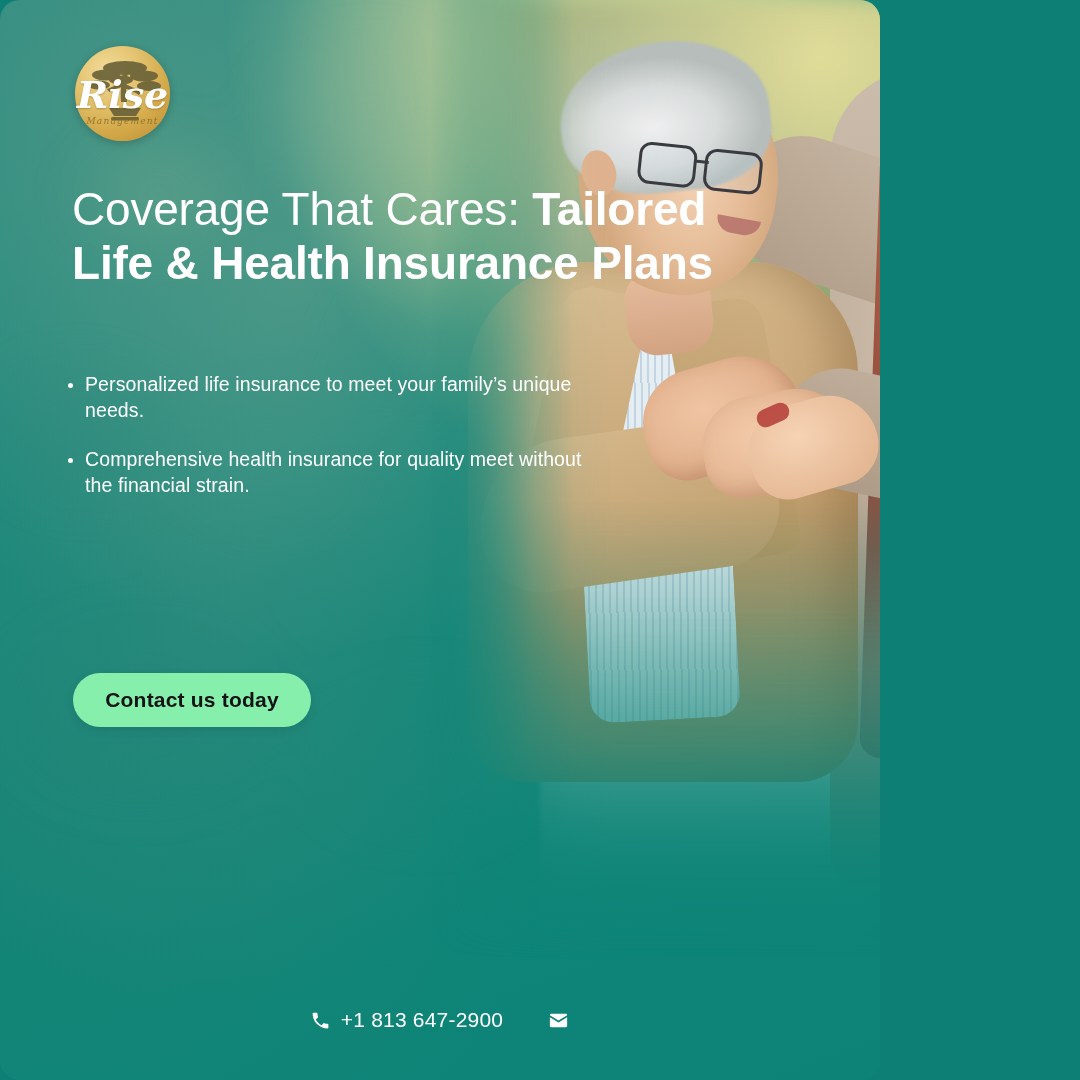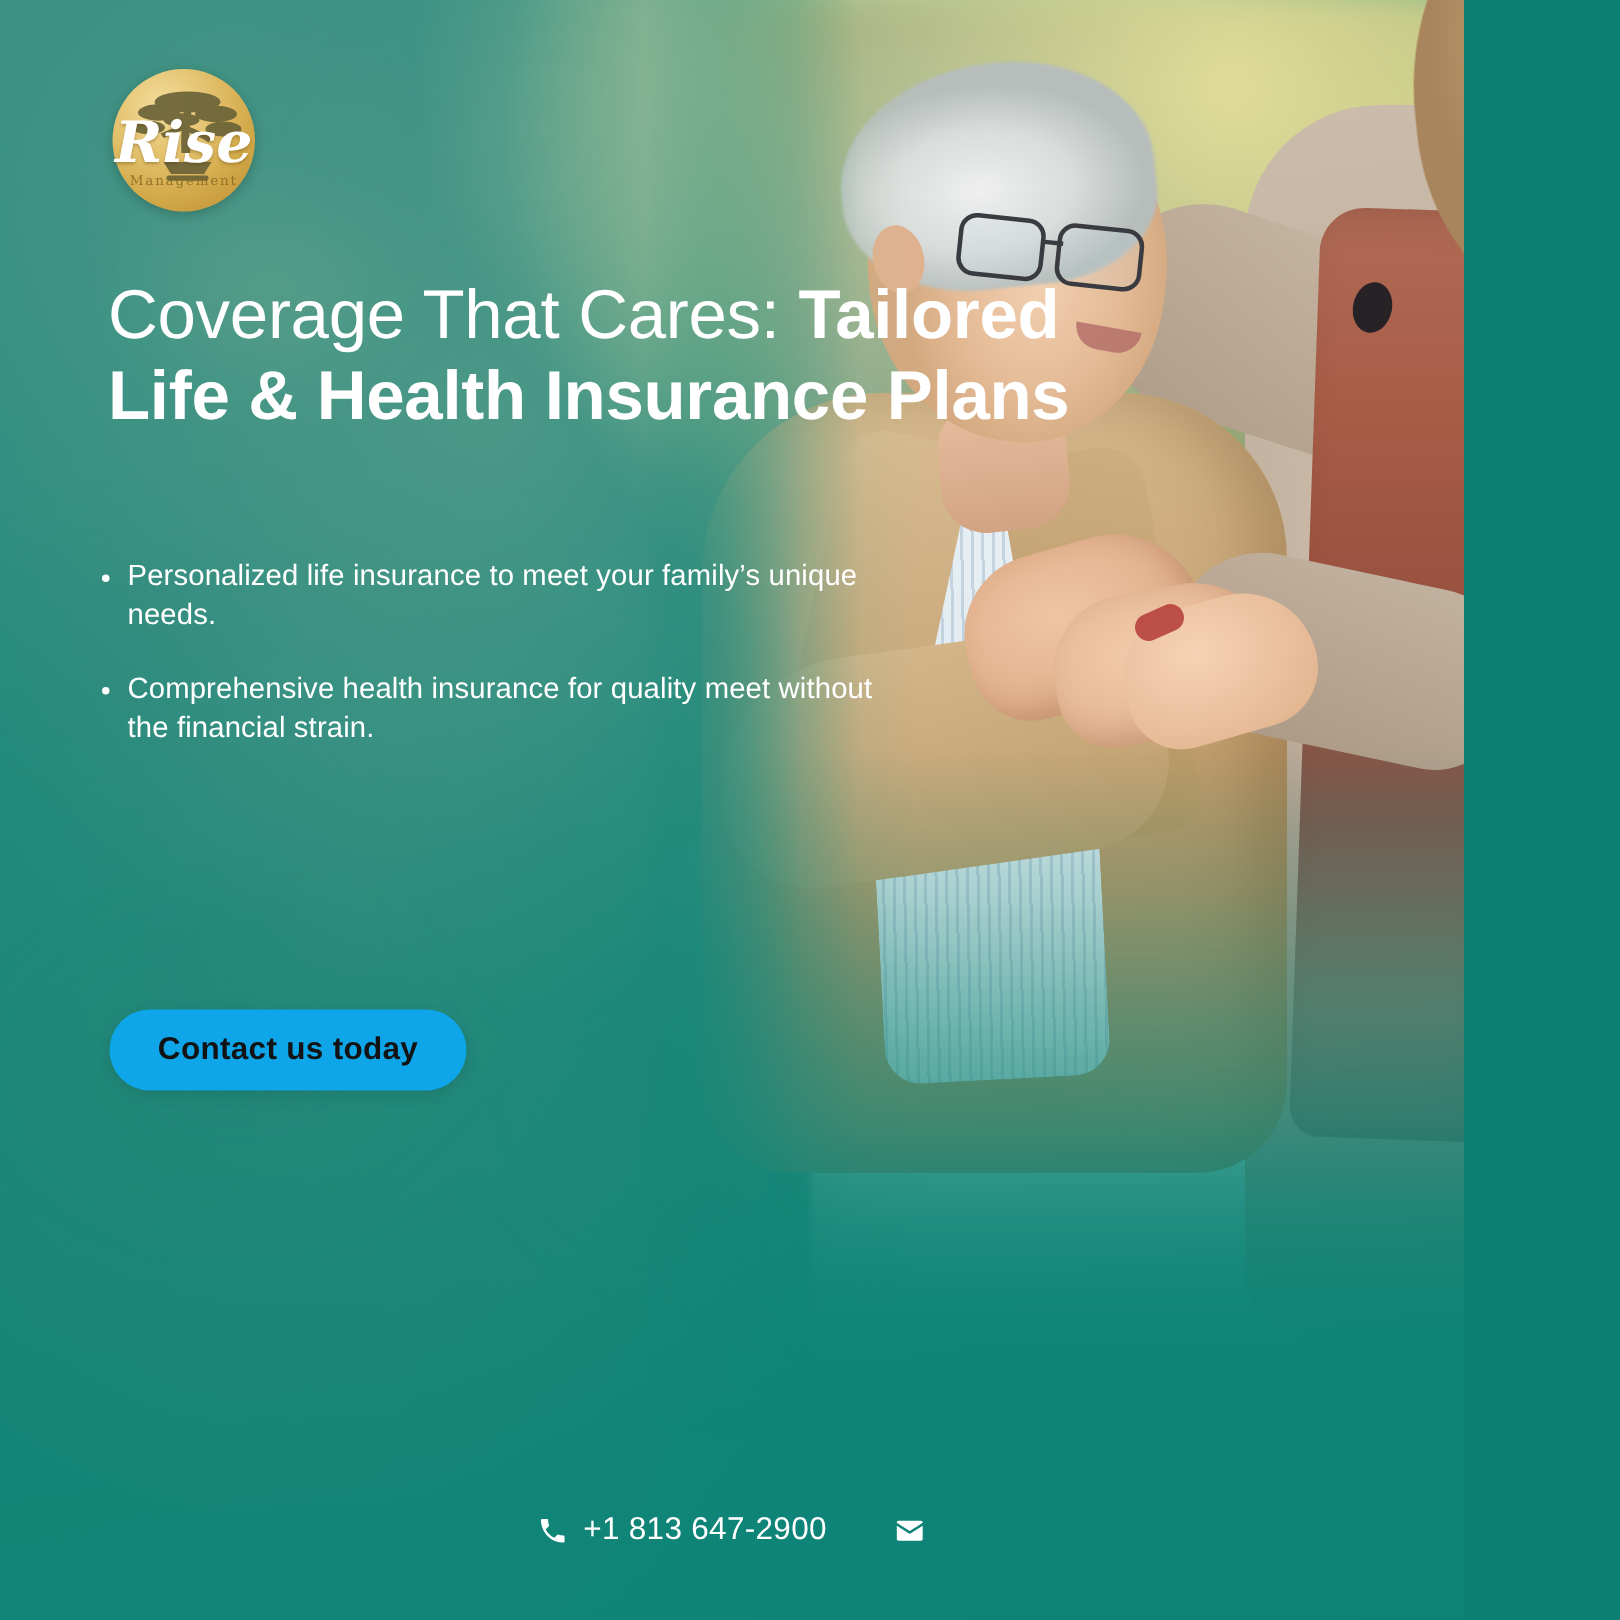--- a/index.html
+++ b/index.html
@@ -5,23 +5,24 @@
   * { margin:0; padding:0; box-sizing:border-box; }
   html, body {
     width:1080px; height:1080px;
     overflow:hidden;
     background:#0d7f74;
     font-family:"Liberation Sans", sans-serif;
   }
 
   #poster {
     position:relative;
-    width:976px; height:1080px;
+    width:880px; height:1080px;
     overflow:hidden;
     background:#0e8478;
+    border-radius:20px;
   }
 
   
   .bg-base {
     position:absolute; inset:0;
     background:
       radial-gradient(circle at 78% 8%,  rgba(226,222,150,0.95) 0%, rgba(226,222,150,0) 34%),
       radial-gradient(circle at 95% 22%, rgba(208,214,140,0.85) 0%, rgba(208,214,140,0) 30%),
       radial-gradient(circle at 60% 4%,  rgba(196,206,166,0.75) 0%, rgba(196,206,166,0) 26%),
       radial-gradient(circle at 88% 42%, rgba(170,190,130,0.55) 0%, rgba(170,190,130,0) 30%),
@@ -244,21 +245,21 @@
   .logo svg { position:absolute; inset:0; }
   .logo-script {
     position:absolute; left:0; right:0; top:30px;
     text-align:center; color:#fff; font-size:38px; line-height:1;
     font-family:"DejaVu Serif", serif; font-style:italic; font-weight:700;
     text-shadow:0 1px 2px rgba(90,60,10,.35);
   }
   .logo-sub {
     position:absolute; left:0; right:0; top:70px;
     text-align:center; color:#8a6a24; font-size:9px; letter-spacing:1.2px;
-    font-family:"DejaVu Serif", serif; opacity:.85;
+    font-family:"DejaVu Serif", serif; font-style:italic; opacity:.85;
   }
 
   
   .headline {
     position:absolute; left:72px; top:182px; width:680px;
     color:#ffffff; font-size:46px; line-height:1.18; letter-spacing:-0.2px;
   }
   .headline .light { font-weight:300;margin-top:30px; }
   .headline .bold  { font-weight:700; }
 
@@ -277,21 +278,21 @@
 
   
   .cta-text {
     position:absolute; left:72px; top:584px; width:400px;
     color:#ffffff; font-size:24px; line-height:1.33; font-weight:700;
     letter-spacing:.1px;
   }
   .cta-btn {
     position:absolute; left:73px; top:673px;
     width:238px; height:54px; border:none; border-radius:27px;
-    background:#0ea5e9; color:#111315;
+    background:#86efac; color:#111315;
     font-family:"Liberation Sans", sans-serif;
     font-size:21px; font-weight:700; letter-spacing:.2px;
     cursor:pointer;
     box-shadow:0 3px 10px rgba(0,0,0,.10);
   }
 
   
   .footer {
     position:absolute; left:0; right:0; top:1008px;
     display:flex; justify-content:center; align-items:center; gap:44px;

